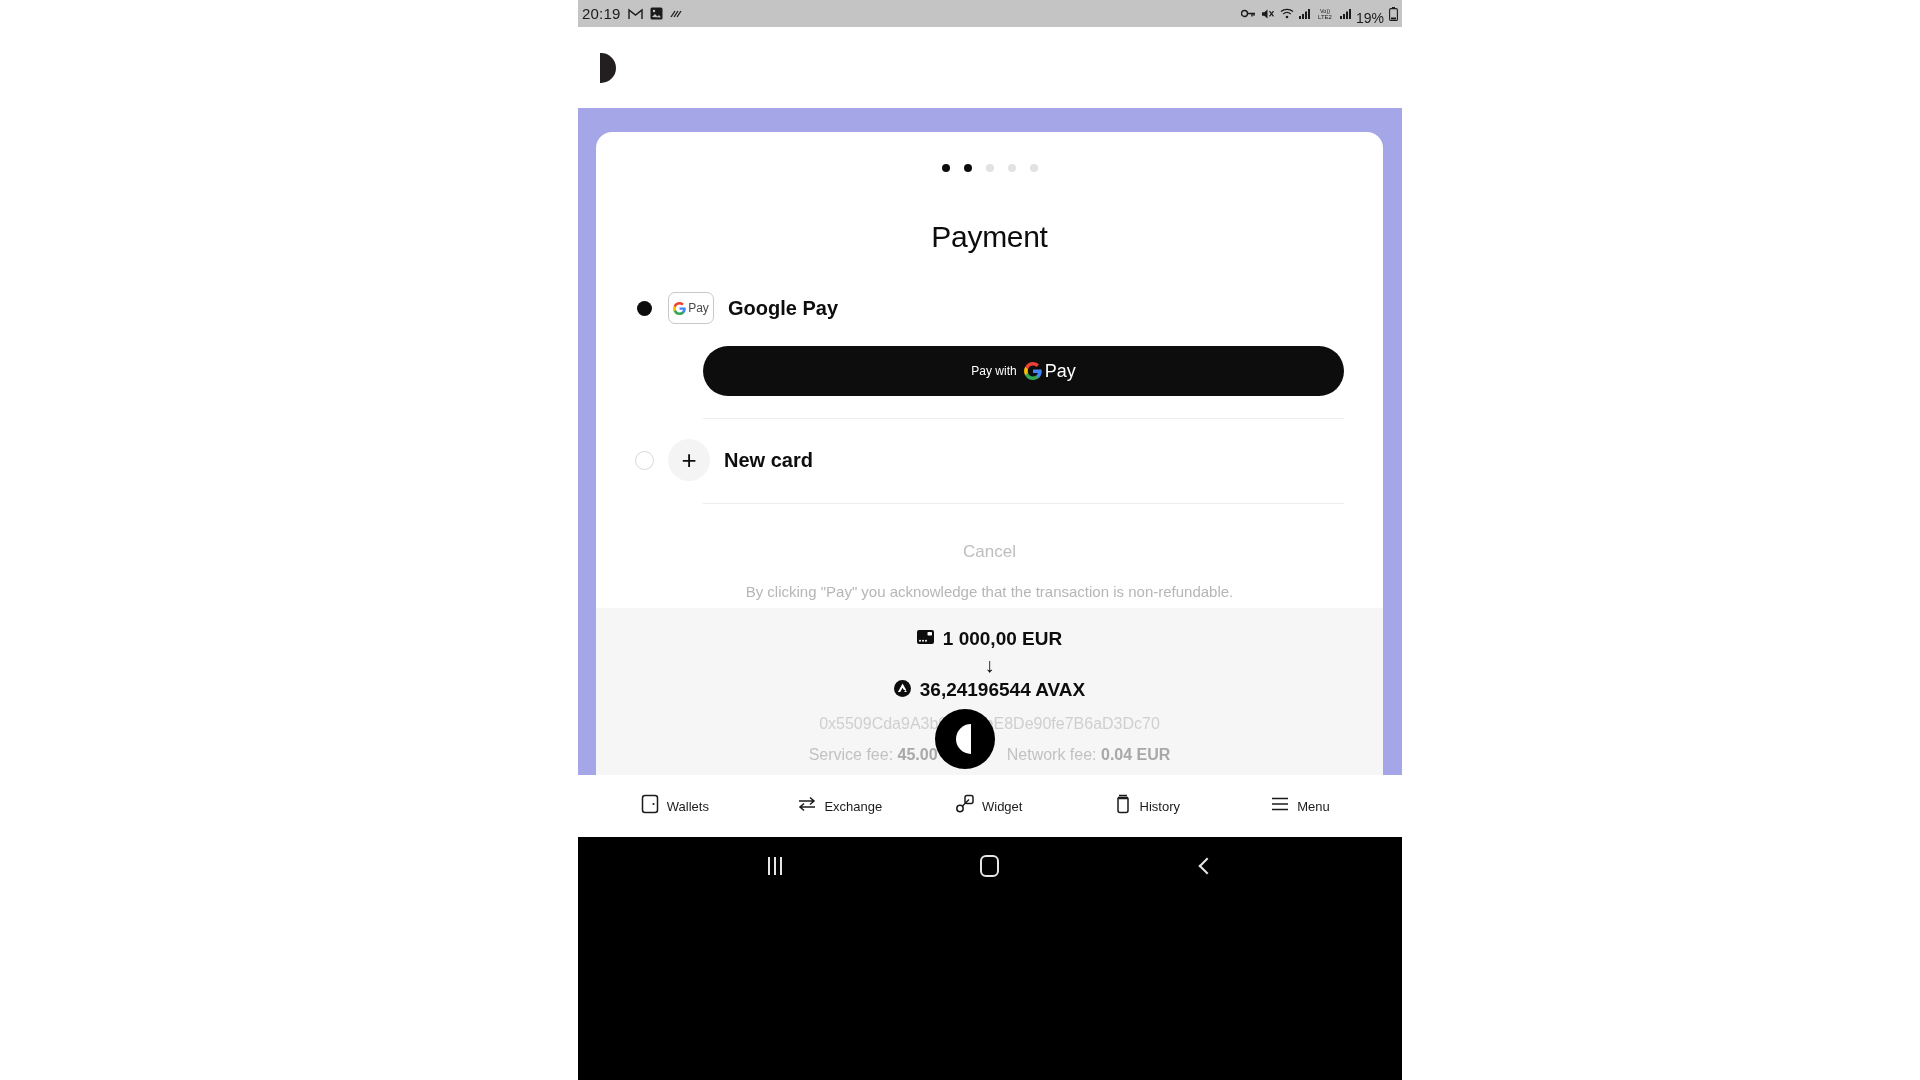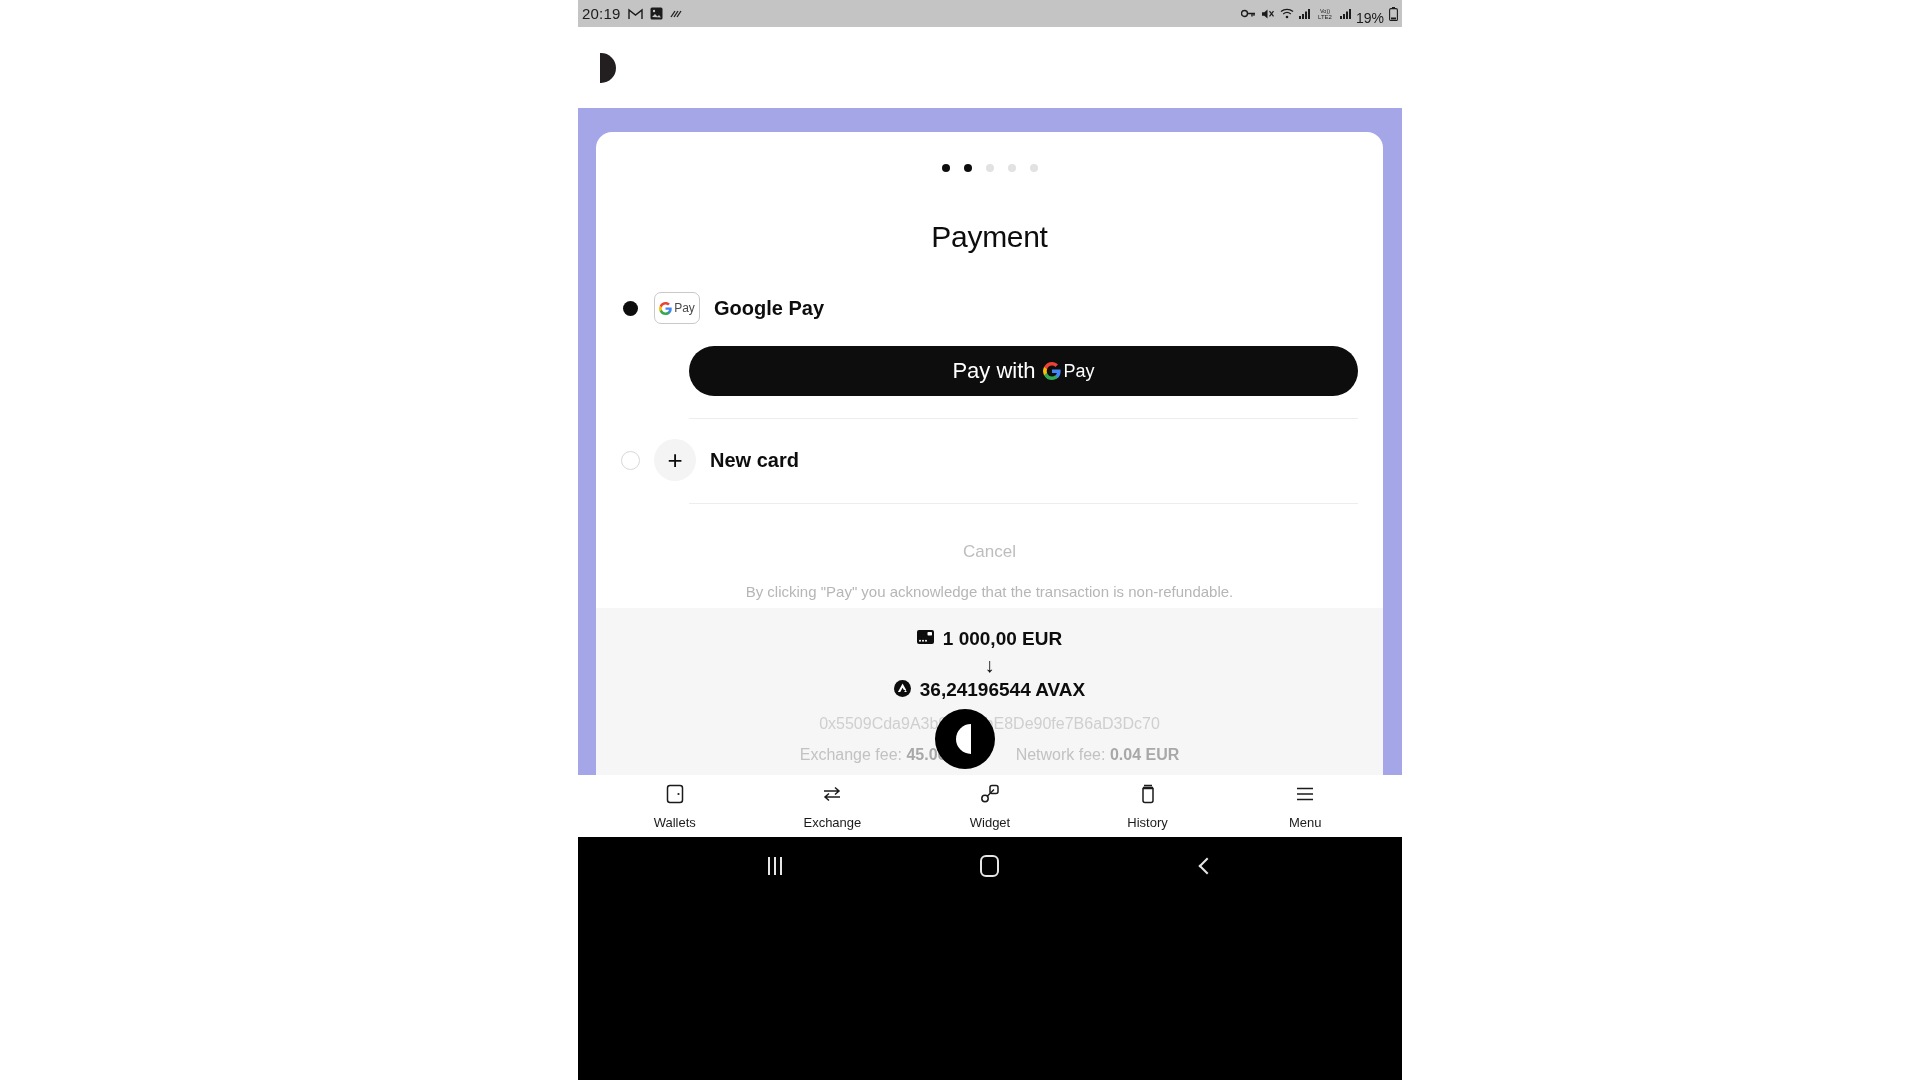--- a/index.html
+++ b/index.html
@@ -32,41 +32,41 @@
   .card { position:absolute; left:18px; top:24px; width:787px; height:650px;
     background:#ffffff; border-radius:16px 16px 0 0; overflow:hidden; }
 
   .dots { display:flex; justify-content:center; gap:14px; padding-top:32px; }
   .dot { width:8px; height:8px; border-radius:50%; background:#e2e2e2; }
   .dot.on { background:#0d0d0d; }
 
   .title { text-align:center; font-size:30px; font-weight:400;
     color:#0d0d0d; margin-top:48px; letter-spacing:-.3px; }
 
-  .methods { padding:0 25px; margin-top:38px; }
+  .methods { padding:0 39px; margin-top:38px; }
 
   .method-row { display:flex; align-items:center; gap:14px; }
   .radio { width:19px; height:19px; border-radius:50%; flex:0 0 auto;
     border:1px solid #d8d8d8; background:#fff; position:relative; }
   .radio.sel { border:none; background:transparent; }
   .radio.sel::after { content:""; position:absolute; left:2px; top:2px;
     width:15px; height:15px; border-radius:50%; background:#0d0d0d; }
 
   .gpay-badge { width:46px; height:32px; border-radius:7px;
     border:1.5px solid #c9c9c9; background:#fff;
     display:flex; align-items:center; justify-content:center; gap:2px;
     flex:0 0 auto; }
   .gpay-badge .ptxt { font-size:12px; font-weight:500; color:#4a4a4a; }
 
   .method-label { font-size:20px; font-weight:700; color:#0d0d0d; }
 
   .paybtn { margin:22px 0 0 68px; width:calc(100% - 68px); height:50px;
     background:#0d0d0d; border:none; border-radius:25px; cursor:pointer;
     display:flex; align-items:center; justify-content:center; gap:7px; }
-  .paybtn .lbl { color:#ffffff; font-size:22px; font-weight:500; }
+  .paybtn .lbl { color:#ffffff; font-size:12px; font-weight:500; }
   .paybtn .gp { display:flex; align-items:center; gap:3px; }
   .paybtn .gp .ptxt { color:#ffffff; font-size:18px; font-weight:500; }
 
   .divider { height:1px; background:#ededed; margin:22px 0 0 68px; }
 
   .newcard-row { display:flex; align-items:center; gap:14px; margin-top:20px; }
   .plus-circle { width:42px; height:42px; border-radius:50%; background:#f4f4f4;
     display:flex; align-items:center; justify-content:center; flex:0 0 auto;
     font-size:26px; color:#0d0d0d; font-weight:300; line-height:1; }
 
@@ -90,21 +90,21 @@
 
   .fab { position:absolute; left:339px; top:577px; width:60px; height:60px;
     border-radius:50%; background:#000; cursor:pointer; }
   .fab::after { content:""; position:absolute; left:21px; top:15px;
     width:15px; height:30px; background:#fff; border-radius:15px 0 0 15px; }
 
   
   .bottomnav { position:absolute; left:0; top:775px; width:824px; height:62px;
     background:#ffffff; display:flex; align-items:center;
     justify-content:space-around; padding:0 18px; }
-  .nav-item { display:flex; flex-direction:column; align-items:center;
+  .nav-item { display:flex; flex-direction:row; align-items:center;
     gap:6px; cursor:pointer; width:72px;text-align:center; }
   .nav-lbl { font-size:13px; color:#1b1b1b; }
 
   
   .sysnav { position:absolute; left:0; top:837px; width:824px; height:243px;
     background:#000; }
   .sysnav-inner { display:flex; align-items:center; justify-content:space-around;
     height:58px; padding:0 90px; }
   .sys-btn { cursor:pointer; display:flex; align-items:center;
     justify-content:center; width:60px; height:40px; }
@@ -283,21 +283,21 @@
             <svg width="17" height="17" viewBox="0 0 17 17">
                 <circle cx="8.5" cy="8.5" r="8.5" fill="#0d0d0d"></circle>
                 <path d="M8.6 3.6l3.6 6.3h-2.4L8.6 7.7 6.3 11.9H3.9z" fill="#fff"></path>
                 <path d="M10.2 11.9h2.6l-1.3-2.2z" fill="#fff"></path>
               </svg>
           </span>
           <span class="amt-txt">36,24196544 AVAX</span>
         </div>
         <div class="address">0x5509Cda9A3b07aAabE8De90fe7B6aD3Dc70</div>
         <div class="fees">
-          <span>Exchange fee:</span>
+          <span>Service fee:</span>
           <b>45.00 EUR</b>
           <span class="fee-gap"></span>
           <span>Network fee:</span>
           <b>0.04 EUR</b>
         </div>
       </div>
 
       <div class="fab"></div>
     </div>
   </div>

